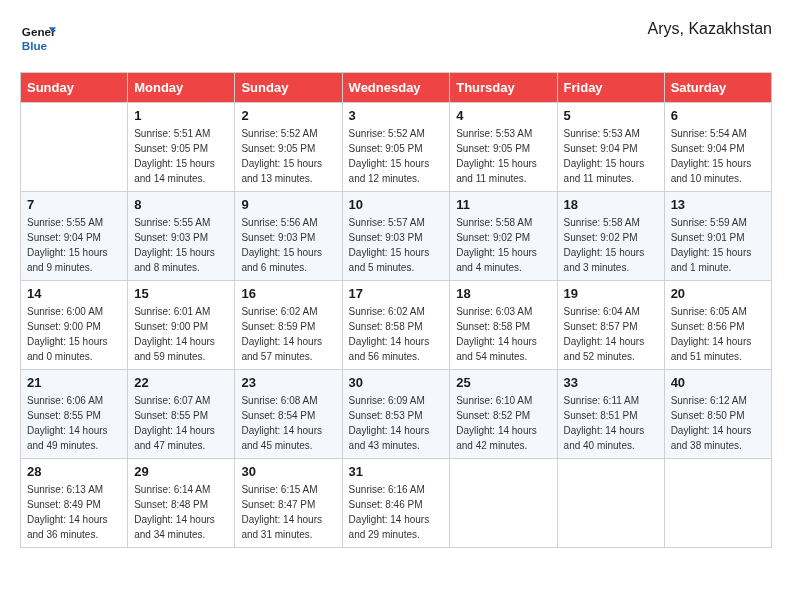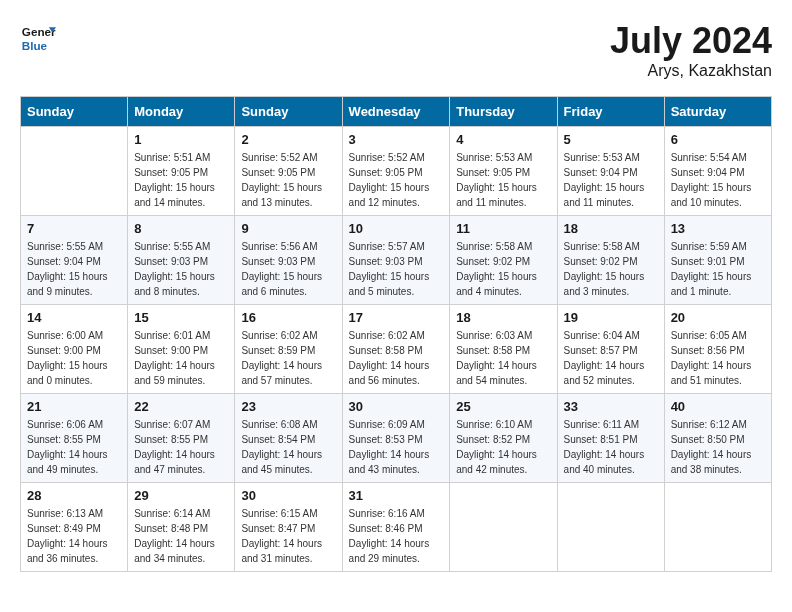--- a/index.html
+++ b/index.html
@@ -36,21 +36,21 @@
     .location {
       font-size: 16px;
       color: #1a1a1a;
     }
     .calendar {
       width: 100%;
       border-collapse: collapse;
       font-size: 11px;
     }
     .calendar th {
-      background-color: #0369a1;
+      background-color: #ef4444;
       color: #fff;
       padding: 7px 6px;
       text-align: left;
       font-size: 13px;
       font-weight: bold;
       border: 1px solid #ccc;
     }
     .calendar td {
       border: 1px solid #d0d0d0;
       padding: 5px 6px;
@@ -84,21 +84,20 @@
 <div class="header">
   <div class="logo">
     <svg class="logo-icon" viewBox="0 0 40 40" xmlns="http://www.w3.org/2000/svg">
       <text x="2" y="18" font-size="13" font-weight="bold" fill="#1a1a1a" font-family="Arial">General</text>
       <text x="2" y="33" font-size="13" font-weight="bold" fill="#1e6ab0" font-family="Arial">Blue</text>
       <polygon points="32,8 40,8 36,14" fill="#1e6ab0"></polygon>
     </svg>
 
   </div>
   <div class="title-block">
-    <div class="month-year">July 2024</div>
     <div class="location">Arys, Kazakhstan</div>
   </div>
 </div>
 
 <table class="calendar">
   <thead>
     <tr>
     <th>Sunday</th>
         <th>Monday</th>
         <th>Sunday</th>

